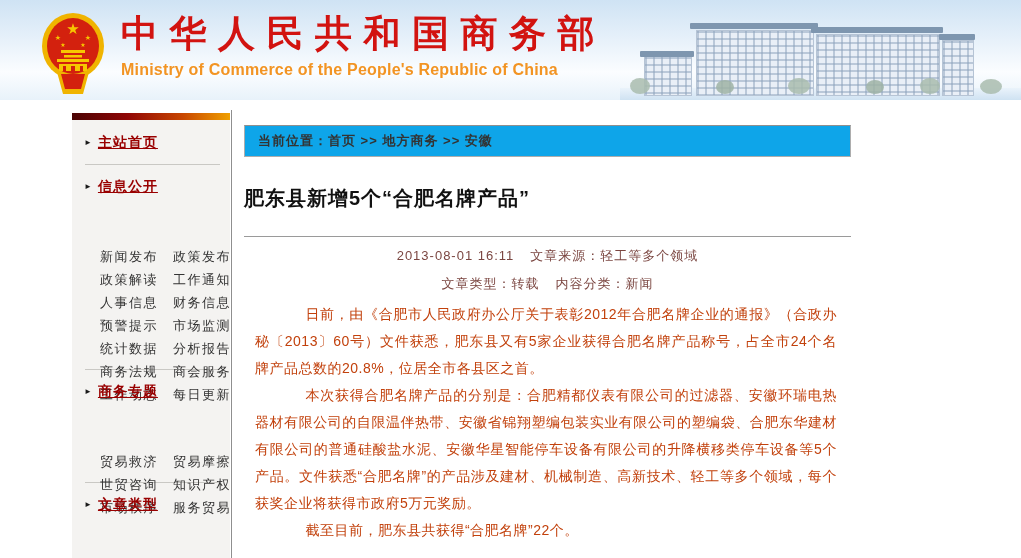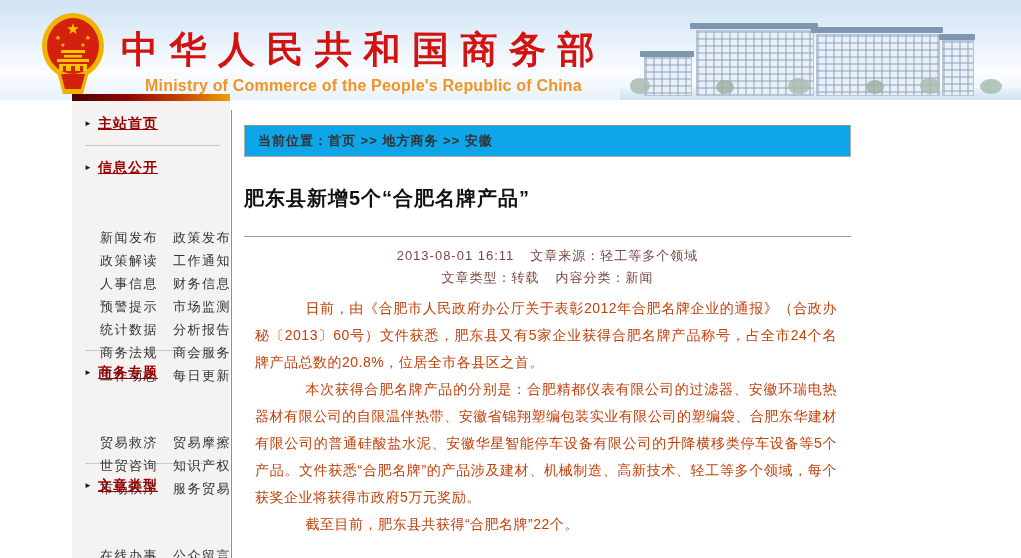--- a/index.html
+++ b/index.html
@@ -3,41 +3,41 @@
 <meta charset="utf-8">
 <style>
   html,body{margin:0;padding:0;width:1021px;height:558px;overflow:hidden;background:#fff;
     font-family:"Liberation Sans","DejaVu Sans",sans-serif;}
   .page{position:absolute;left:0;top:0;width:1021px;height:558px;}
 
   
   .site-header{position:absolute;left:0;top:0;width:1021px;height:100px;overflow:hidden;
     background:linear-gradient(180deg,#cfe3f4 0%,#e7f1fa 40%,#fbfdff 72%,#e8f2fa 100%);}
   .emblem{position:absolute;left:40px;top:10px;}
-  .head-text{position:absolute;left:121px;top:28px;white-space:nowrap;text-align:center;}
+  .head-text{position:absolute;left:121px;top:12px;white-space:nowrap;}
   .site-title{font-size:37px;font-weight:bold;color:#d21310;letter-spacing:11.5px;line-height:44px;}
   .site-subtitle{font-size:16px;font-weight:bold;color:#f29423;letter-spacing:0.2px;margin-top:5px;}
 
   
   .buildings{position:absolute;left:620px;top:0;width:401px;height:100px;}
   .ground{position:absolute;left:0;bottom:0;width:401px;height:12px;
     background:linear-gradient(180deg,#eaf3fb,#cfe2f2);}
   .bldg{position:absolute;border:1px solid #b6c4d5;
     background:
       repeating-linear-gradient(90deg,rgba(139,161,187,.50) 0 2px,transparent 2px 8px),
       repeating-linear-gradient(180deg,rgba(139,161,187,.50) 0 2px,transparent 2px 7px),
       #e9eff7;}
   .roof{position:absolute;background:#7e96af;height:6px;border-radius:1px;}
   .tree{position:absolute;border-radius:50%;background:#a9bcae;opacity:.85;}
 
   
   .vline{position:absolute;left:231px;top:110px;bottom:0;width:1px;background:#8f8f8f;}
 
   
-  .sidebar{position:absolute;left:72px;top:94px;width:158px;bottom:0;background:#f4f3f1;}
+  .sidebar{position:absolute;left:72px;top:113px;width:158px;bottom:0;background:#f4f3f1;}
   .side-topbar{height:7px;width:158px;
     background:linear-gradient(90deg,#4a0404,#900606 35%,#c84600 70%,#f0a000);}
   #side-menu{padding-top:12px;font-size:13px;}
   .side-header-row{height:21px;line-height:21px;padding-left:12px;white-space:nowrap;}
   .side-arrow{font-size:8px;color:#1a1a1a;vertical-align:2px;margin-right:6px;}
   .side-header{color:#990000;font-weight:bold;font-size:14px;letter-spacing:1px;
     text-decoration:underline;cursor:pointer;}
   .side-row{height:23px;line-height:23px;padding-left:28px;display:flex;gap:15px;
     color:#333;letter-spacing:1.5px;white-space:nowrap;}
   .side-item{cursor:pointer;margin-top:48px;}
@@ -48,21 +48,21 @@
   .breadcrumb{margin-top:15px;height:30px;line-height:30px;background:#0ea5e9;
     border:1px solid #adadad;border-top-color:#8f8f8f;
     font-size:13px;font-weight:bold;color:#333;padding-left:13px;letter-spacing:1px;}
   .bc-link{cursor:pointer;}
   .bc-sep{font-weight:bold;color:#333;}
   .article-title{margin:31px 0 0;font-size:20px;font-weight:bold;color:#111;
     letter-spacing:1px;line-height:20px;}
   .title-rule{border:none;border-top:1px solid #9a9a9a;margin:28px 0 0;}
   .meta1,.meta2{margin-top:9px;text-align:center;font-size:13px;color:#7b4641;
     line-height:20px;letter-spacing:1px;}
-  .meta2{margin-top:2px;}
+  .meta2{margin-top:8px;}
   .meta-gap{display:inline-block;width:16px;}
   #article-body{margin-top:7px;padding:0 14px 0 11px;font-size:14px;color:#c2410c;}
   #article-body p{margin:0;line-height:27px;text-indent:3.6em;text-align:justify;
     letter-spacing:0.5px;}
 </style>
 </head>
 <body>
 
 <div class="page">
 

